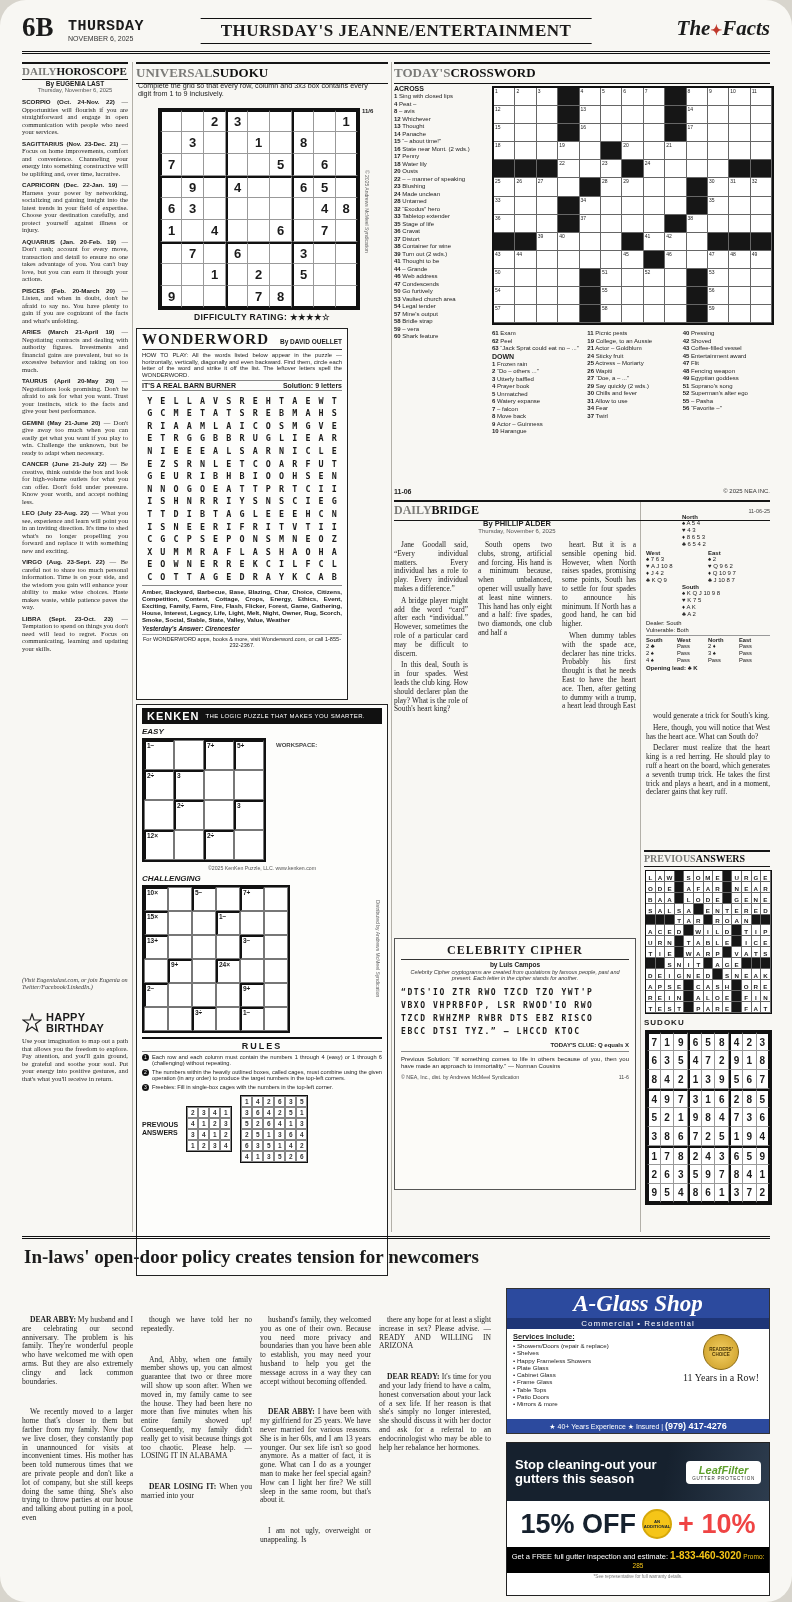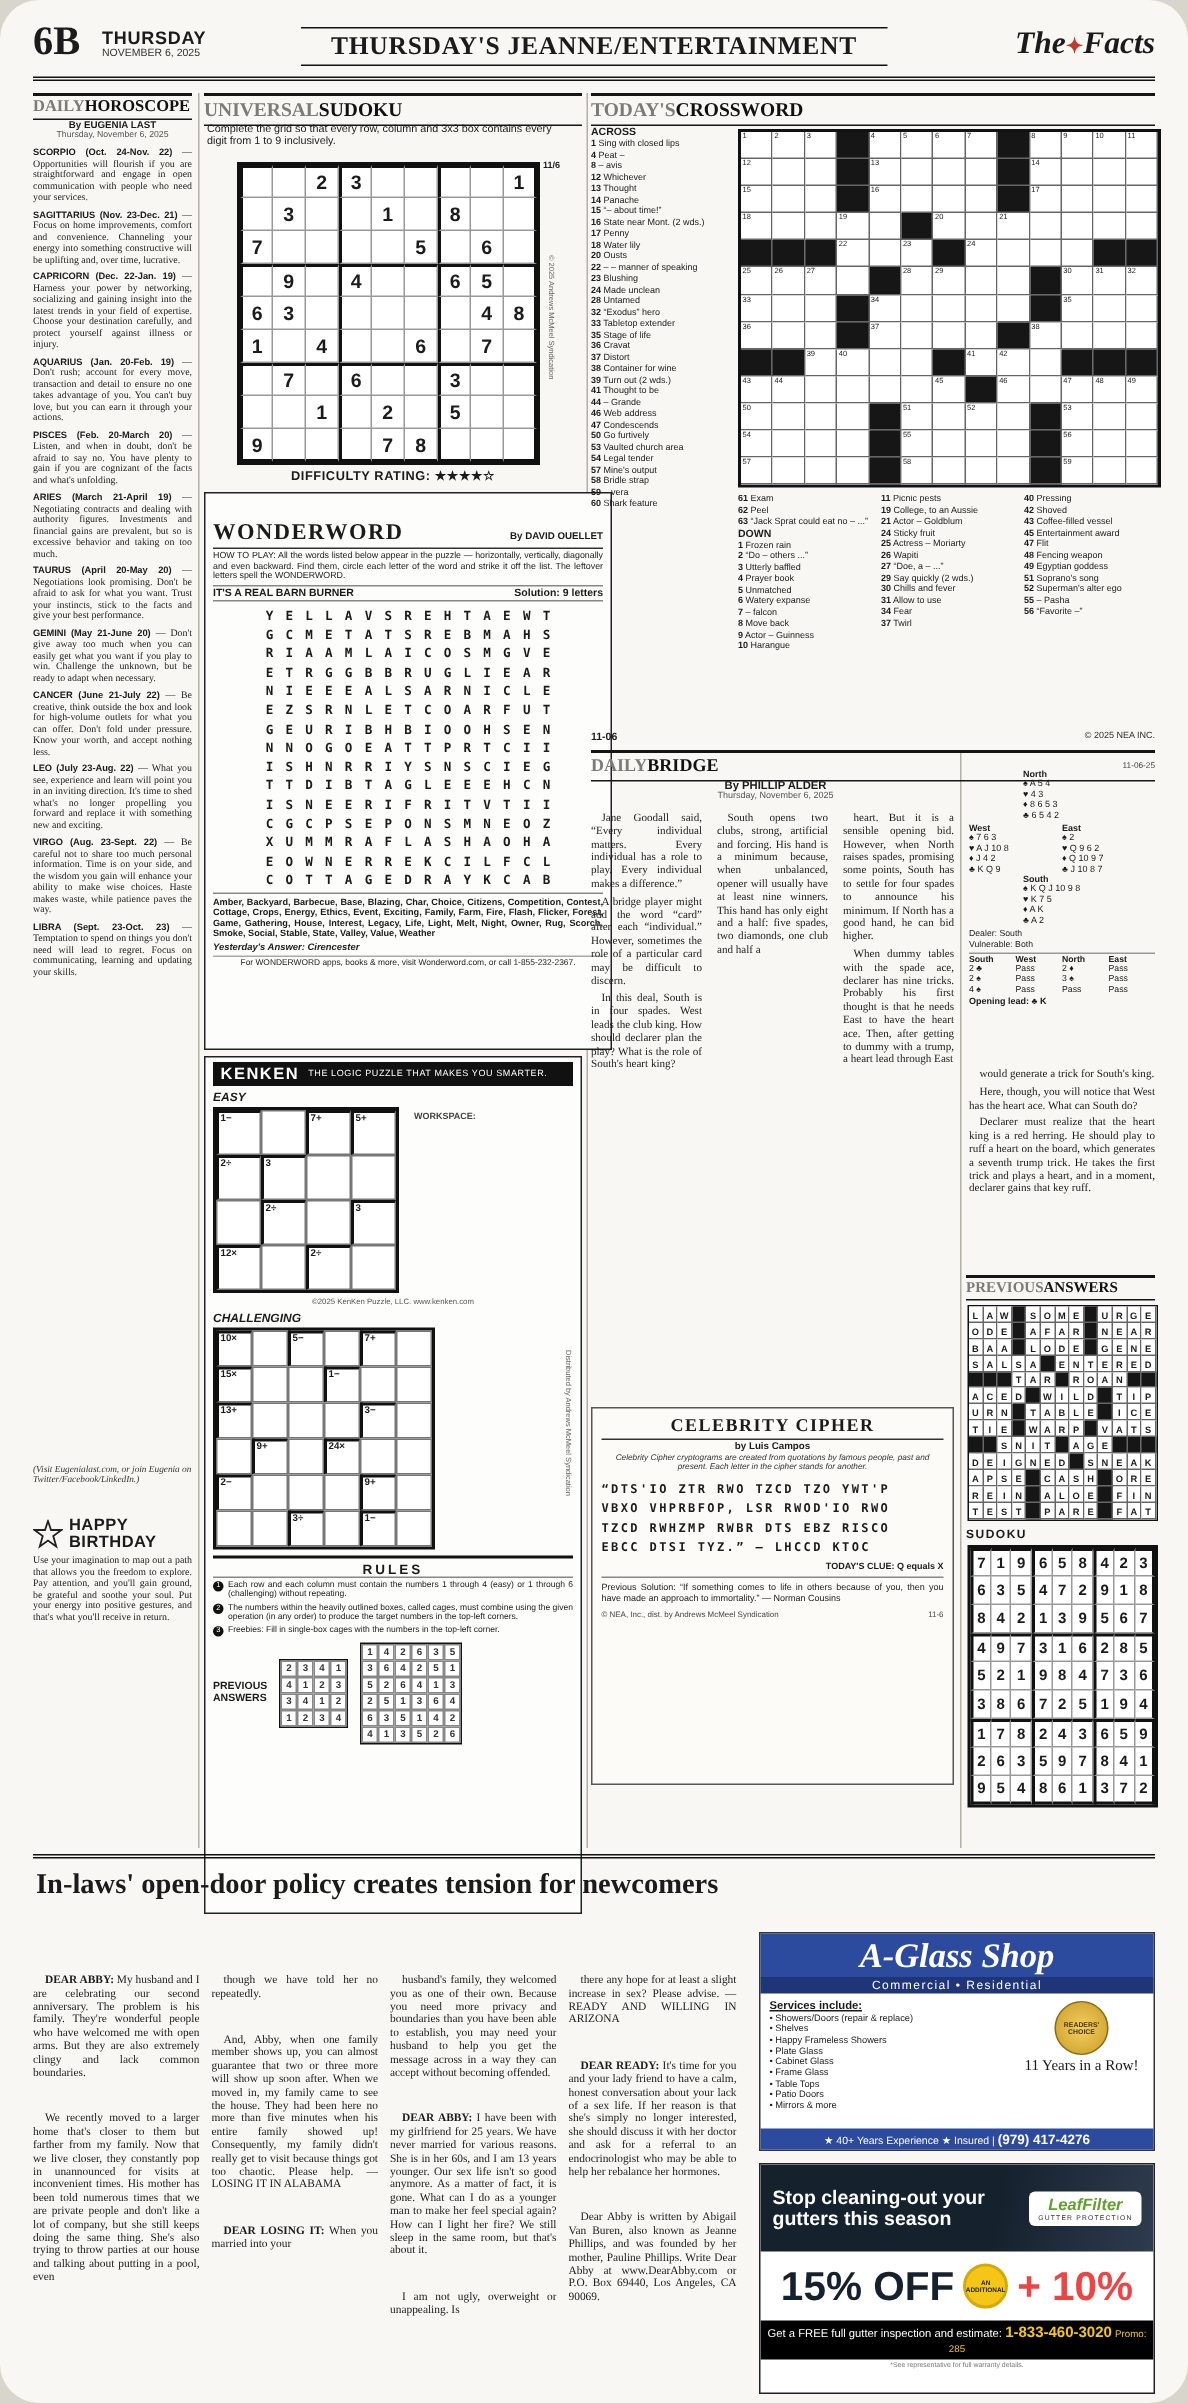--- a/index.html
+++ b/index.html
@@ -2,21 +2,21 @@
 <html><head>
 <meta charset="utf-8">
 <style>
 *{margin:0;padding:0;box-sizing:border-box;}
 body{background:#d8d5cd;font-family:"Liberation Sans",sans-serif;}
 .page{position:relative;width:792px;height:1602px;margin:0 auto;background:#f8f7f3;color:#1b1b1b;overflow:hidden;border-radius:26px;}
 
 #masthead{position:absolute;left:22px;top:10px;width:748px;height:44px;border-bottom:3px double #111;}
 #pgnum{position:absolute;left:0;top:2px;font-family:"Liberation Serif",serif;font-weight:bold;font-size:27px;}
 #pgdate{position:absolute;left:46px;top:8px;}
-#pgdate .d1{font-weight:bold;font-size:12px;letter-spacing:.5px;}
+#pgdate .d1{font-weight:bold;font-size:15px;letter-spacing:.5px;font-family:Liberation Mono, monospace;}
 #pgdate .d2{font-size:7px;color:#333;}
 #pgtitle{position:absolute;left:50%;top:8px;transform:translateX(-50%);font-family:"Liberation Serif",serif;font-weight:bold;font-size:17px;letter-spacing:.5px;border-top:1px solid #111;border-bottom:1px solid #111;padding:2px 20px;white-space:nowrap;}
 #pgbrand{position:absolute;right:0;top:6px;font-family:"Liberation Serif",serif;font-weight:bold;font-size:21px;font-style:italic;}
 #pgbrand .flame{color:#c0392b;font-style:normal;font-size:14px;}
 
 .vr{position:absolute;width:1px;background:#b3b0a8;}
 #vr1{left:132px;top:62px;height:1170px;}
 #vr2{left:391px;top:62px;height:1170px;}
 #vr3{left:640px;top:502px;height:730px;}
 #abbyrule{position:absolute;left:22px;top:1236px;width:748px;border-top:3px double #111;}
@@ -42,21 +42,21 @@
 #sud-instr{position:absolute;left:138px;top:82px;width:236px;font-size:7.2px;line-height:8.4px;}
 #sud-tag{position:absolute;left:362px;top:108px;font-size:6px;font-weight:bold;}
 #sud-grid{position:absolute;left:158px;top:108px;display:grid;border:2px solid #111;background:#fff;}
 .su{border-right:1px solid #999;border-bottom:1px solid #999;display:flex;align-items:center;justify-content:center;font-size:13px;font-weight:bold;font-family:"Liberation Sans",sans-serif;}
 .su.bt{border-top:2px solid #111;} .su.bl{border-left:2px solid #111;}
 .su.br{border-right:2px solid #111;} .su.bb{border-bottom:2px solid #111;}
 .su.sol{font-size:10px;}
 #sud-rot{position:absolute;left:370px;top:170px;font-size:5px;color:#666;transform:rotate(90deg);transform-origin:left top;white-space:nowrap;}
 #sud-diff{position:absolute;left:136px;top:312px;width:252px;text-align:center;font-weight:bold;font-size:8.5px;letter-spacing:.4px;}
 
-#ww{position:absolute;left:136px;top:328px;width:272px;height:372px;border:1.5px solid #222;background:#fdfdfb;padding:18px 5px;overflow:hidden;}
+#ww{position:absolute;left:136px;top:328px;width:212px;height:372px;border:1.5px solid #222;background:#fdfdfb;padding:2px 5px;overflow:hidden;}
 #ww-mast{display:flex;justify-content:space-between;align-items:baseline;border-bottom:1px solid #333;padding-bottom:1px;}
 #ww-logo{font-family:"Liberation Serif",serif;font-weight:bold;font-size:15px;letter-spacing:1px;}
 #ww-by{font-size:6.5px;font-weight:bold;}
 #ww-howto{font-size:5.9px;line-height:6.6px;text-align:justify;margin-top:2px;}
 #ww-theme{display:flex;justify-content:space-between;font-weight:bold;font-size:7px;margin-top:2px;border-top:1px solid #888;border-bottom:1px solid #888;padding:1px 0;}
 #ww-grid{display:grid;margin:3px auto 2px;width:max-content;}
 .ww-cell{width:13.2px;height:12.6px;display:flex;align-items:center;justify-content:center;font-size:8.4px;font-weight:bold;font-family:"DejaVu Sans Mono",monospace;}
 #ww-words{font-size:6.1px;line-height:7px;font-weight:bold;text-align:justify;border-top:1px solid #888;padding-top:2px;}
 #ww-yest{font-size:6.3px;font-weight:bold;font-style:italic;margin-top:2px;}
 #ww-promo{font-size:5.6px;text-align:center;margin-top:2px;border-top:1px solid #aaa;padding-top:1px;color:#222;}
@@ -1769,21 +1769,20 @@
       </div>
   </div>
   <div class="acol" id="acol2">
       <div class="apara">husband's family, they welcomed you as one of their own. Because you need more privacy and boundaries than you have been able to establish, you may need your husband to help you get the message across in a way they can accept without becoming offended.</div>
       <div class="apara"><b>DEAR ABBY:</b> I have been with my girlfriend for 25 years. We have never married for various reasons. She is in her 60s, and I am 13 years younger. Our sex life isn't so good anymore. As a matter of fact, it is gone. What can I do as a younger man to make her feel special again? How can I light her fire? We still sleep in the same room, but that's about it.</div>
       <div class="apara">I am not ugly, overweight or unappealing. Is</div>
     </div>
   <div class="acol" id="acol3">
       <div class="apara">there any hope for at least a slight increase in sex? Please advise. — READY AND WILLING IN ARIZONA</div>
       <div class="apara"><b>DEAR READY:</b> It's time for you and your lady friend to have a calm, honest conversation about your lack of a sex life. If her reason is that she's simply no longer interested, she should discuss it with her doctor and ask for a referral to an endocrinologist who may be able to help her rebalance her hormones.</div>
-      <div class="apara">Dear Abby is written by Abigail Van Buren, also known as Jeanne Phillips, and was founded by her mother, Pauline Phillips. Write Dear Abby at www.DearAbby.com or P.O. Box 69440, Los Angeles, CA 90069.</div>
     </div>
 
   <div id="aglass">
     <div id="ag-head">
       <div id="ag-title">A-Glass Shop</div>
     </div>
     <div id="ag-sub">Commercial • Residential</div>
     <div id="ag-body">
       <div id="ag-left">
         <div id="ag-svclab">Services include:</div>

